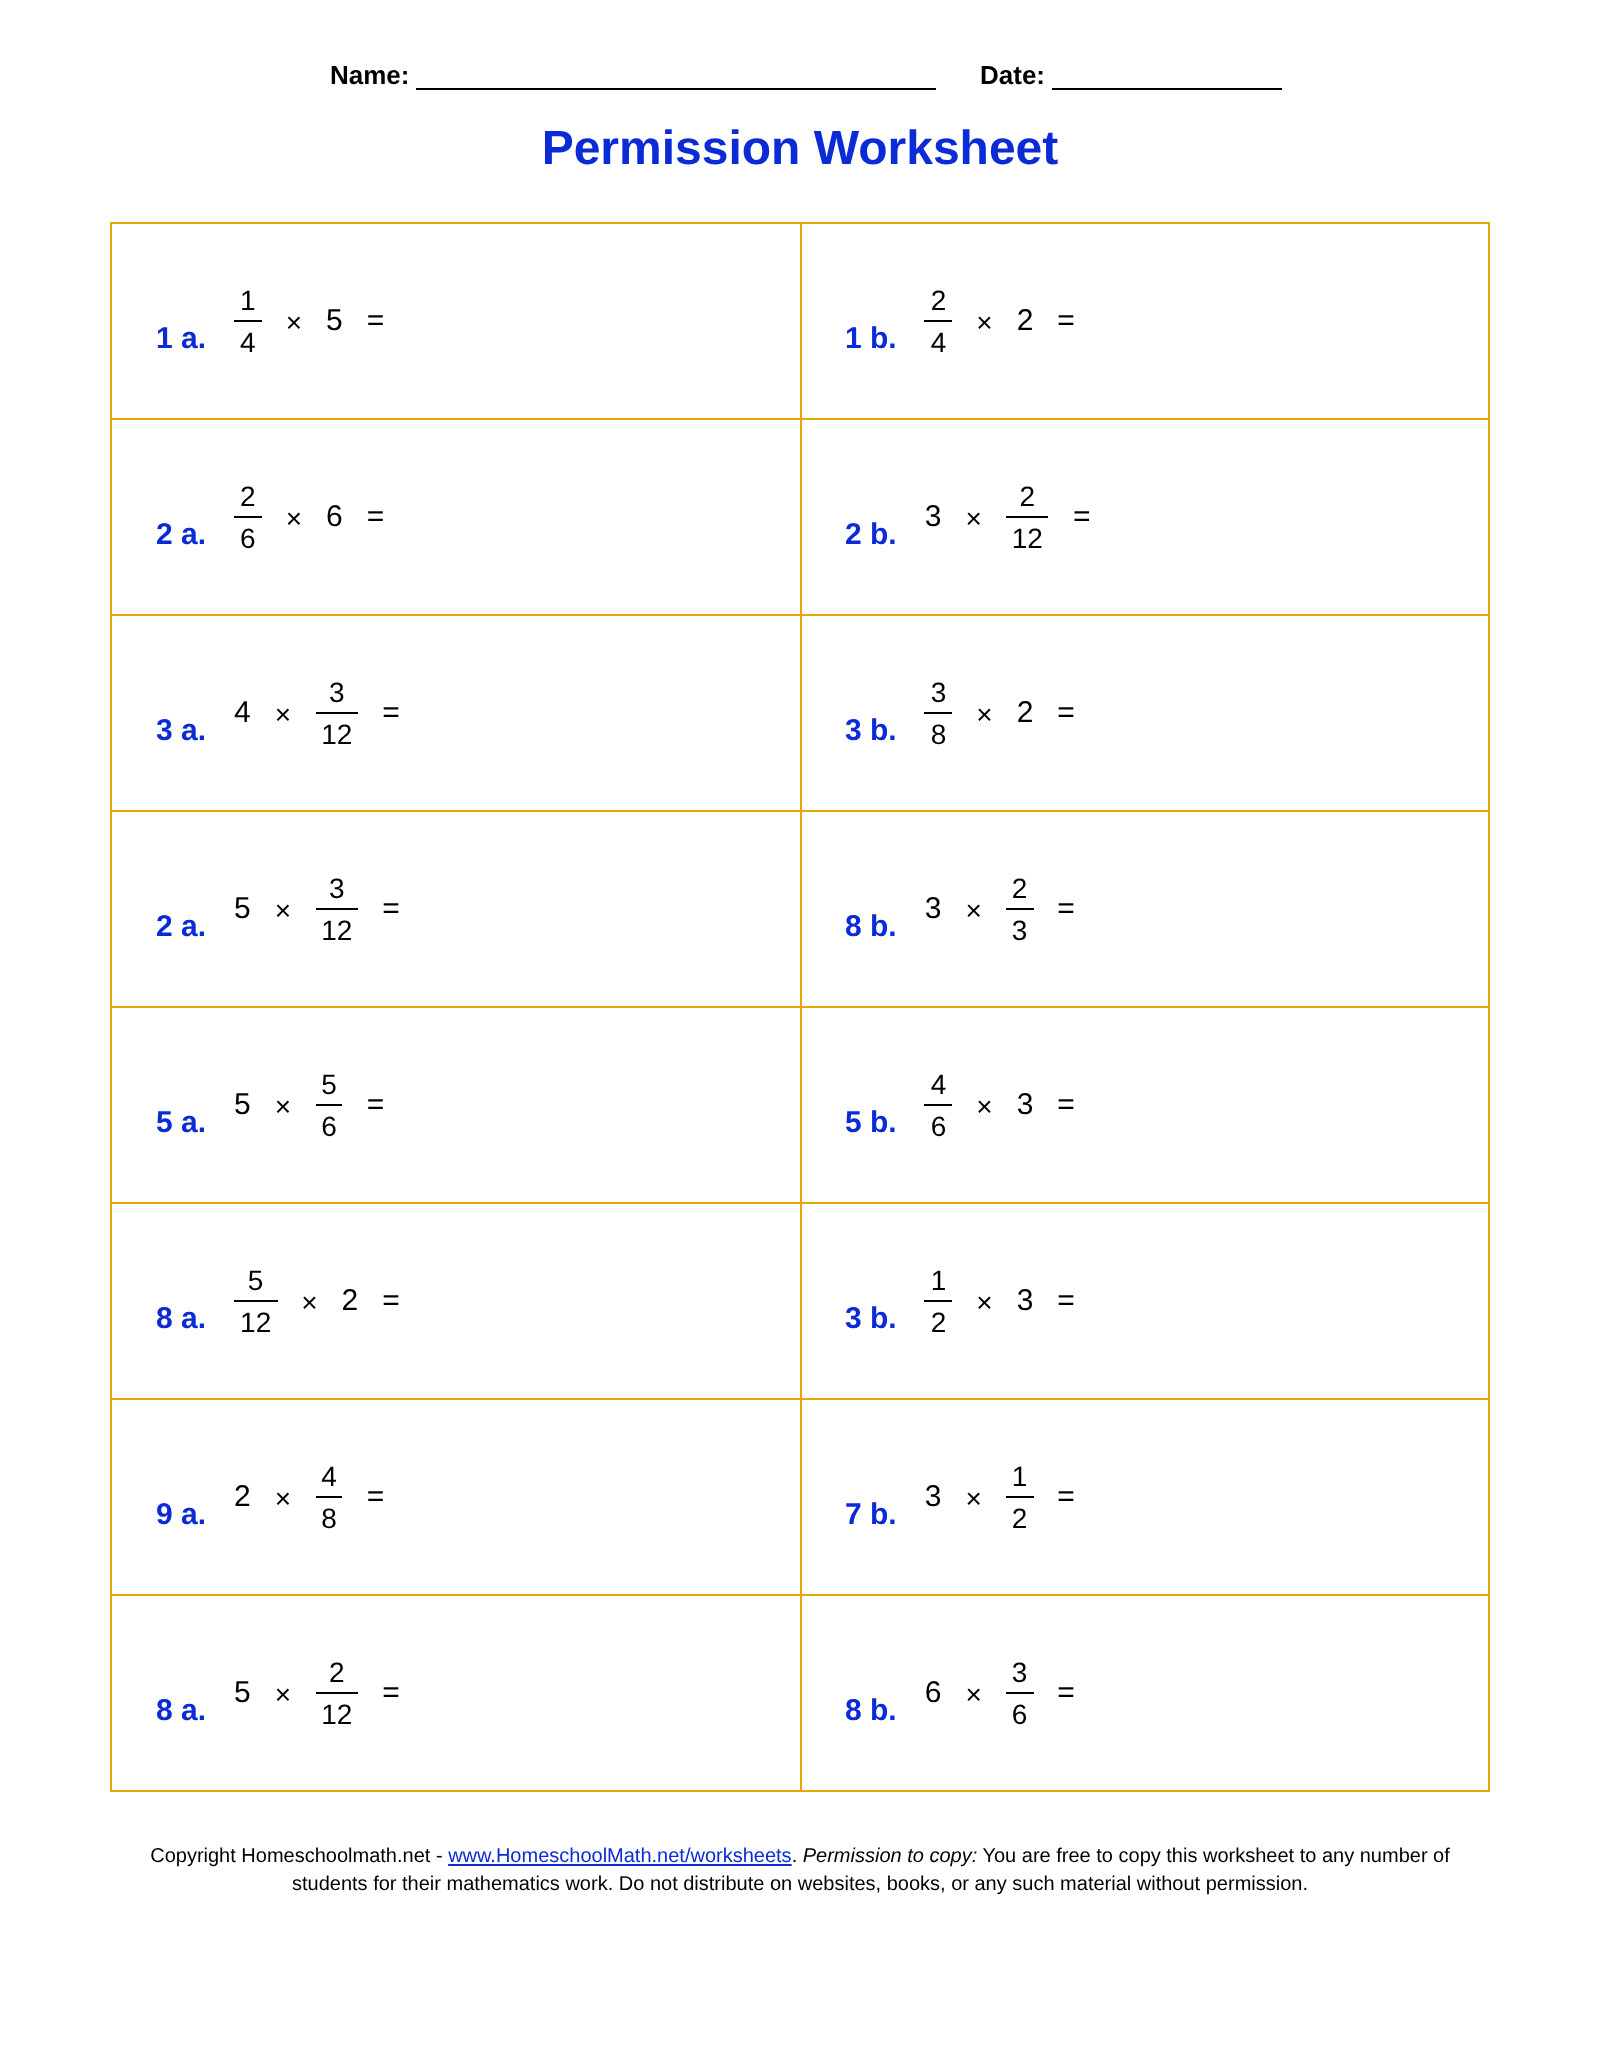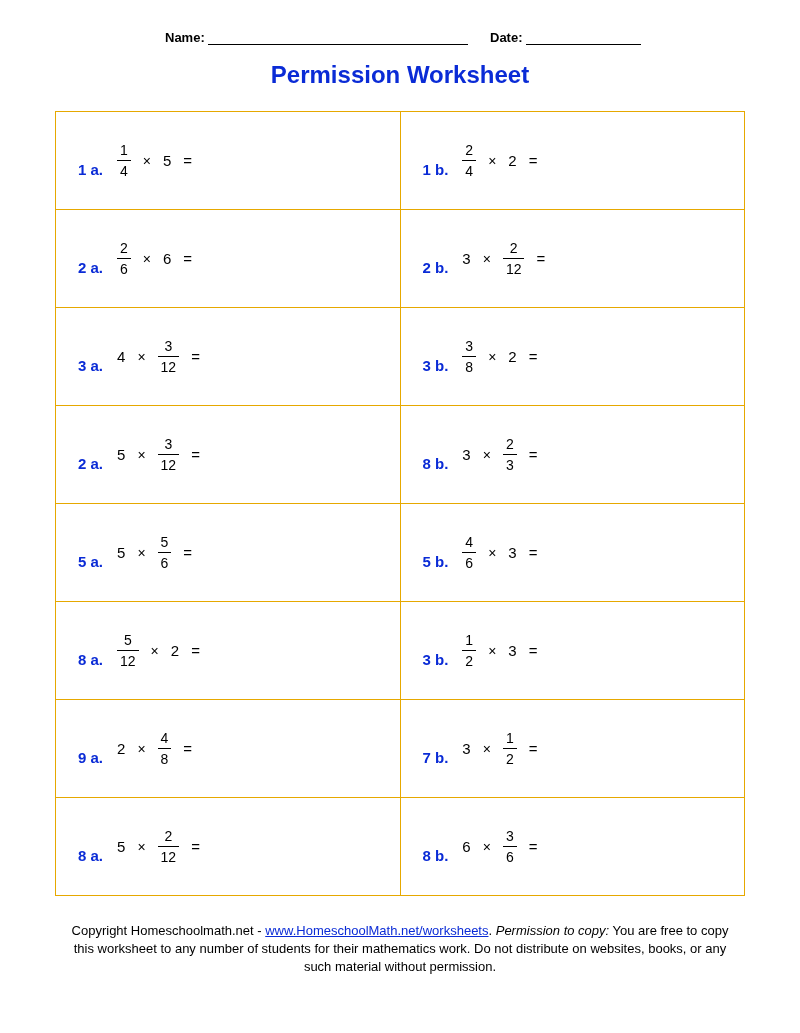--- a/index.html
+++ b/index.html
@@ -71,21 +71,21 @@
     display: inline-flex;
     flex-direction: column;
     align-items: center;
     line-height: 1;
     font-size: 14px;
   }
   .frac .num { padding: 0 3px 3px 3px; }
   .frac .den { padding: 3px 3px 0 3px; border-top: 1px solid #000; }
   .footer {
     margin-top: 26px;
-    font-size: 13px;
+    font-size: 10px;
     text-align: center;
     color: #000;
     line-height: 1.4;
     padding: 0 10px;
   }
   .footer a { color: #0a2bd6; text-decoration: underline; }
   .footer .italic { font-style: italic; }
 </style>
 </head>
 <body>

